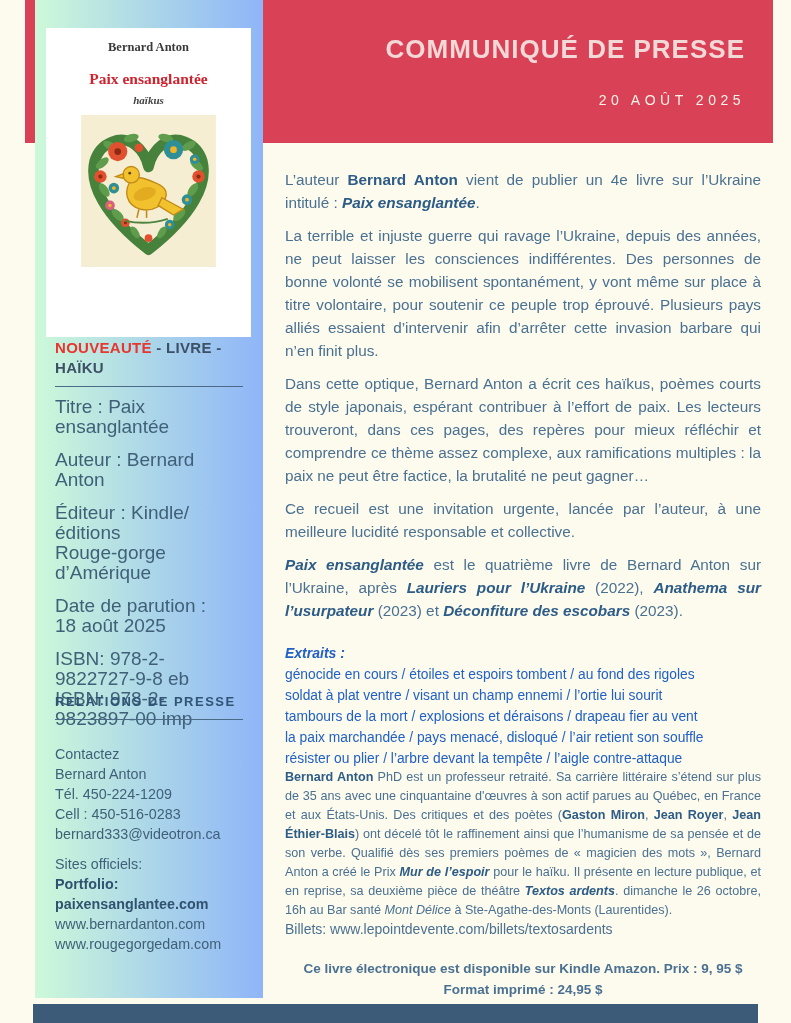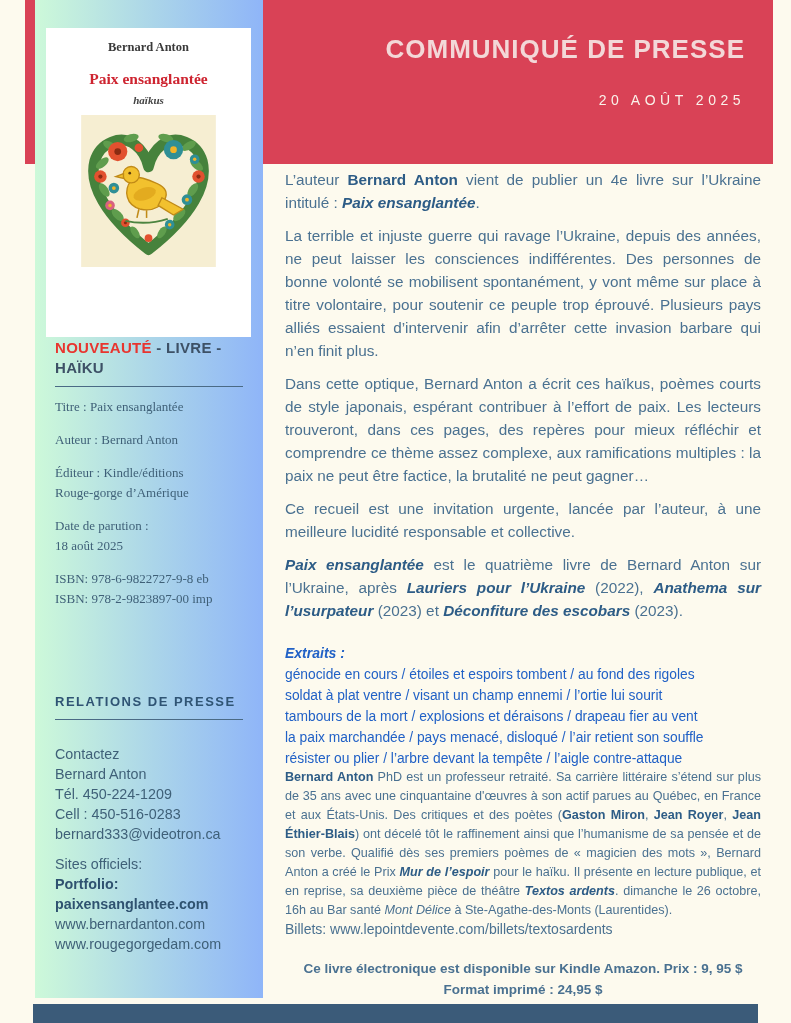--- a/index.html
+++ b/index.html
@@ -3,21 +3,21 @@
 <meta charset="utf-8">
 <style>
   html,body{margin:0;padding:0;}
   body{
     width:791px;height:1023px;position:relative;overflow:hidden;
     background:#fdfaee;
     font-family:"Liberation Sans","DejaVu Sans",sans-serif;
   }
   
   .red-banner{
-    position:absolute;left:25px;top:0;width:748px;height:164px;
+    position:absolute;left:25px;top:0;width:748px;height:143px;
     background:#d94256;z-index:1;
   }
   .banner-title{
     position:absolute;right:28px;top:34px;
     font-size:26px;font-weight:bold;color:#f3d8d8;letter-spacing:1px;
     white-space:nowrap;
   }
   .banner-date{
     position:absolute;right:28px;top:92px;
     font-size:14px;color:#faf2ea;letter-spacing:4.5px;white-space:nowrap;
@@ -48,21 +48,21 @@
     font-style:italic;font-weight:bold;font-size:11px;color:#444;
   }
   .cover-art{margin-top:9px;}
   .sb-info{
     position:absolute;left:20px;top:338px;width:190px;
     color:#3f6078;
   }
   .category{font-size:15px;font-weight:bold;line-height:20px;color:#3d5166;letter-spacing:.3px;}
   .category .red{color:#e8352f;margin-top:40px;}
   .sb-rule{border:none;border-top:1px solid #4a6a85;margin:8px 0 0 0;width:188px;}
-  .sb-details{padding-top:10px;font-size:13px;line-height:20px;font-family:Liberation Serif, serif;}
+  .sb-details{padding-top:10px;font-size:19px;line-height:20px;}
   .detail-group{margin-bottom:13px;}
   .sb-press{
     position:absolute;left:20px;top:694px;width:190px;color:#3f6078;
   }
   .press-heading{
     font-size:13px;font-weight:bold;letter-spacing:1.5px;color:#2f5474;
   }
   .sb-press .sb-rule{margin-top:10px;}
   .contact-lines{margin-top:24px;font-size:14.3px;line-height:20px;}
   .sites-block{margin-top:10px;font-size:14.3px;line-height:20px;}
@@ -177,21 +177,21 @@
         </div>
         <div class="detail-group">
           <div class="detail-line">Éditeur : Kindle/éditions</div>
           <div class="detail-line">Rouge-gorge d’Amérique</div>
         </div>
         <div class="detail-group">
           <div class="detail-line">Date de parution :</div>
           <div class="detail-line">18 août 2025</div>
         </div>
         <div class="detail-group">
-          <div class="detail-line">ISBN: 978-6-9822727-9-8 eb</div>
+          <div class="detail-line">ISBN: 978-2-9822727-9-8 eb</div>
           <div class="detail-line">ISBN: 978-2-9823897-00 imp</div>
         </div>
       </div>
   </div>
 
   <div class="sb-press">
     <div class="press-heading">RELATIONS DE PRESSE</div>
     <hr class="sb-rule">
     <div class="contact-lines" id="contact-lines">
         <div>Contactez</div>

